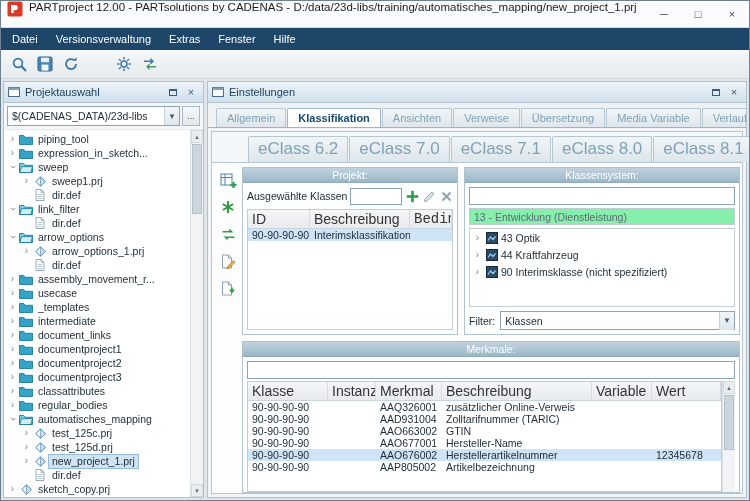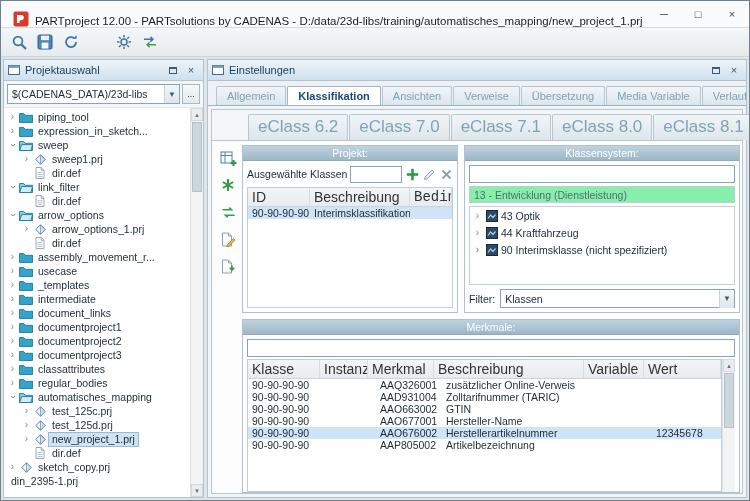--- a/index.html
+++ b/index.html
@@ -3,21 +3,21 @@
 <meta charset="utf-8">
 <style>
   * { margin:0; padding:0; box-sizing:border-box; }
   html,body { background:#9aa5ad; }
   body { font-family:"Liberation Sans", sans-serif; }
   .window { width:750px; height:501px; border:1px solid #6e8191; background:#e9edf0;
             display:flex; flex-direction:column; overflow:hidden; position:relative; }
 
   
   .titlebar { flex:0 0 27px; background:#fafbfc; border-bottom:1px solid #d8dcdf;
-              display:flex; align-items:flex-end; padding-left:12px; }
+              display:flex; align-items:flex-start; padding-left:6px; }
   .title-text { font-size:11.5px; color:#1d1d1d; margin-left:6px; flex:1;
                 white-space:nowrap; overflow:hidden; }
   .win-controls { display:flex; height:100%; }
   .win-btn { width:34px; display:flex; align-items:center; justify-content:center;
              font-size:11px; color:#444; }
   .ico { display:inline-flex; align-items:center; justify-content:center; }
 
   
   .menubar { flex:0 0 22px; background:#1d4668; display:flex; align-items:stretch; padding-left:2px; }
   .menu-item { color:#fff; font-size:11px; padding:0 9px; line-height:22px; }
@@ -157,20 +157,27 @@
         </svg>
     </span>
     <span class="title-text">PARTproject 12.00 - PARTsolutions by CADENAS - D:/data/23d-libs/training/automatisches_mapping/new_project_1.prj</span>
     <div class="win-controls">
       <div class="win-btn">─</div>
       <div class="win-btn">□</div>
       <div class="win-btn">×</div>
     </div>
   </div>
 
+  <div class="menubar" id="menubar">
+      <div class="menu-item">Datei</div>
+      <div class="menu-item">Versionsverwaltung</div>
+      <div class="menu-item">Extras</div>
+      <div class="menu-item">Fenster</div>
+      <div class="menu-item">Hilfe</div>
+    </div>
 
   <div class="toolbar" id="toolbar">
       <div class="tool-btn">
         <span class="ico">
           <svg width="17" height="17" viewBox="0 0 17 17">
             <circle cx="7" cy="7" r="4.4" fill="#eaf3fa" stroke="#3c77a8" stroke-width="1.7"></circle>
             <line x1="10.4" y1="10.4" x2="15" y2="15" stroke="#3c77a8" stroke-width="2.2"></line>
           </svg>
         </span>
       </div>
@@ -713,21 +720,21 @@
                 </div>
               </div>
             </div>
 
             <div class="group merkmale-group">
               <div class="group-hdr">Merkmale:</div>
               <input class="mm-input" value="" style="">
               <div class="mm-body">
                 <div class="mm-table">
                   <div class="t-hdr" id="mm-thead">
-                      <div class="t-hc" style="width: 72px;">Klasse</div>
+                      <div class="t-hc" style="width: 80px;">Klasse</div>
                       <div class="t-hc" style="width: 48px;">Instanz</div>
                       <div class="t-hc" style="width: 66px;">Merkmal</div>
                       <div class="t-hc" style="width: 150px;">Beschreibung</div>
                       <div class="t-hc" style="width: 60px;">Variable</div>
                       <div class="t-hc" style="flex: 1 1 0%;">Wert</div>
                     </div>
                   <div id="mm-tbody">
                       <div class="t-row">
                         <div class="t-cell" style="width: 80px;">90-90-90-90</div>
                         <div class="t-cell" style="width: 48px;"></div>

